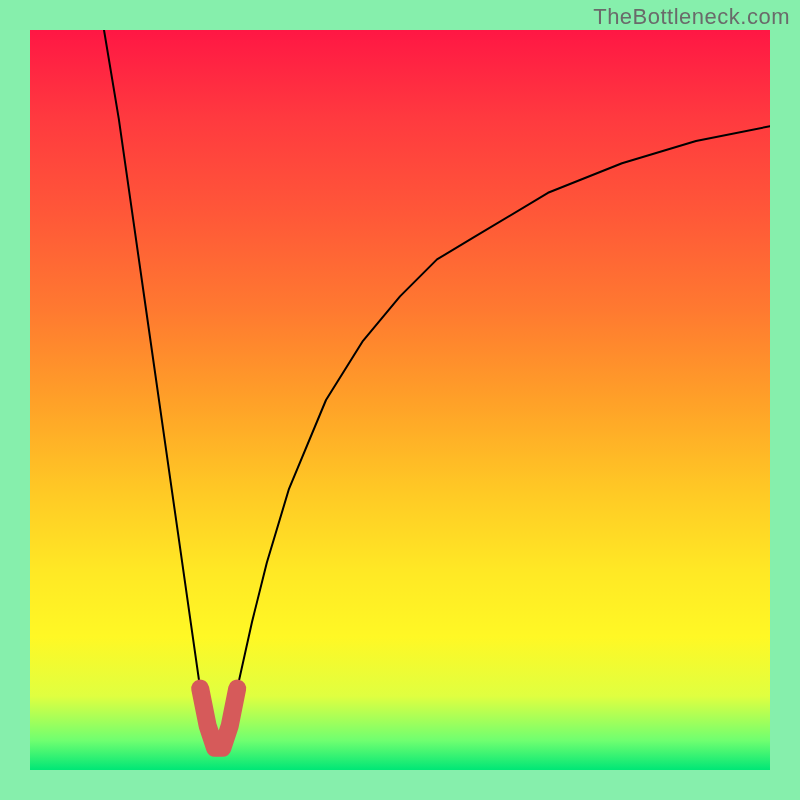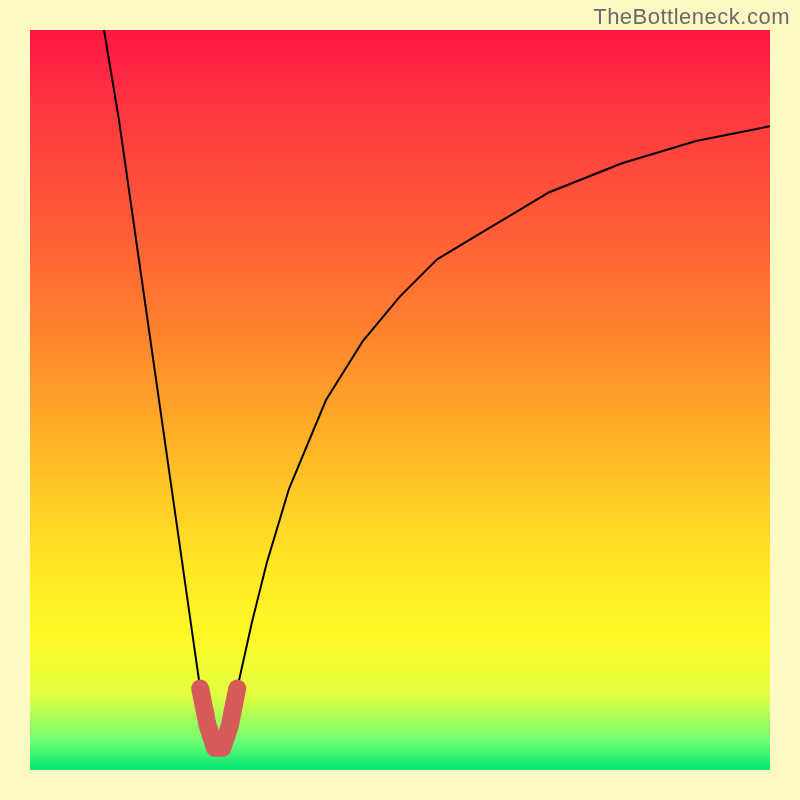--- a/index.html
+++ b/index.html
@@ -10,21 +10,21 @@
     background: #000;
     overflow: hidden;
     font-family: Arial, Helvetica, sans-serif;
   }
   .frame {
     position: absolute;
     left: 0;
     top: 0;
     width: 800px;
     height: 800px;
-    background: #fef9c3;
+    background: #86efac;
   }
   .plot {
     position: absolute;
     left: 30px;
     top: 30px;
     width: 740px;
     height: 740px;
     background: linear-gradient(
       to bottom,
       #ff1744 0%,

